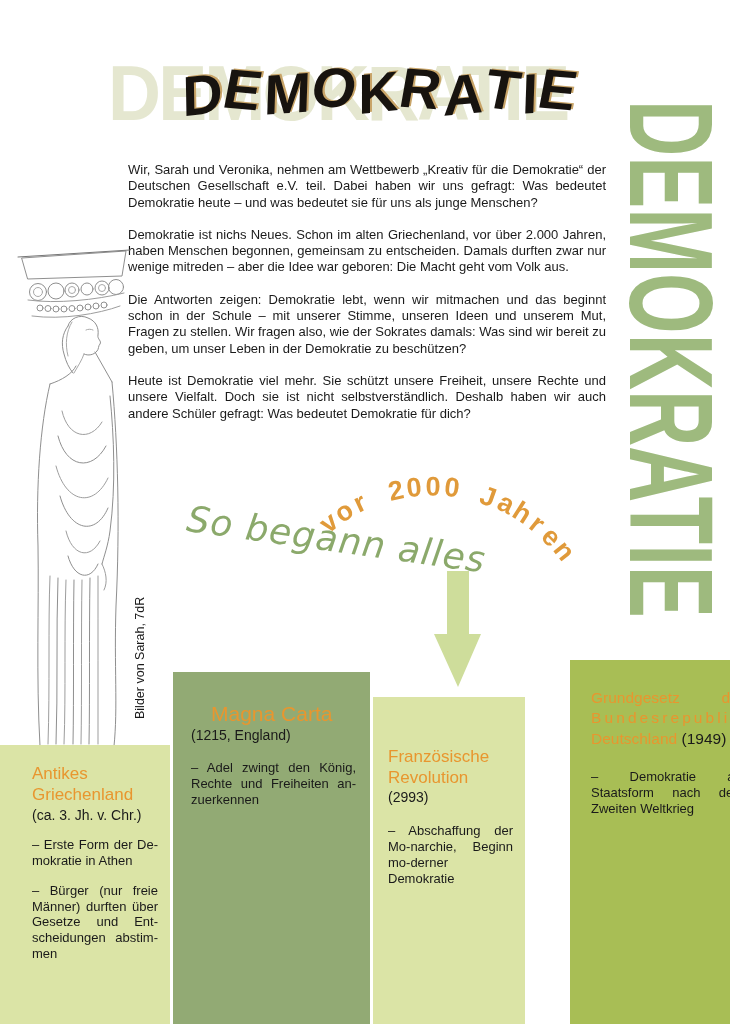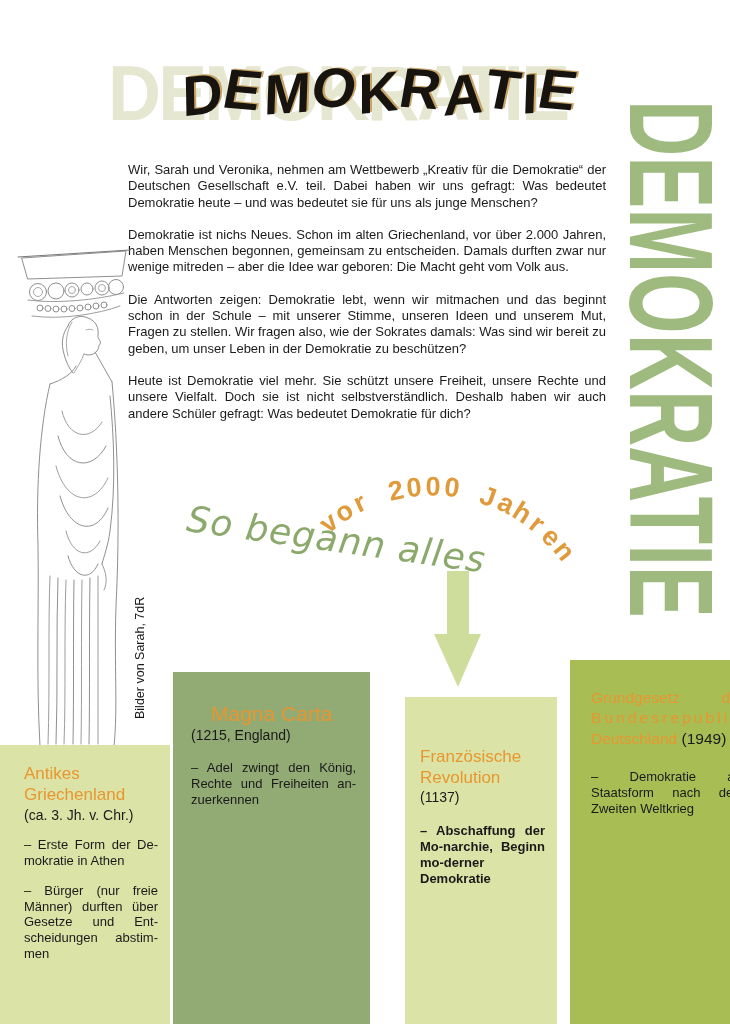--- a/index.html
+++ b/index.html
@@ -34,32 +34,32 @@
           font-style:italic;font-size:36px;color:#8ba96b;white-space:nowrap;
           transform:rotate(8deg);transform-origin:left top;letter-spacing:1px;}
   .arc-layer{position:absolute;left:0;top:0;width:730px;height:1024px;pointer-events:none;}
   .arc-char{position:absolute;font-size:27px;font-weight:bold;color:#e09a3a;line-height:1;}
 
   .arrow{position:absolute;left:434px;top:571px;}
 
   
   .col{position:absolute;top:0;bottom:0;box-sizing:border-box;font-size:13px;
        line-height:15.8px;text-align:justify;}
-  .col-1{left:0;width:170px;top:745px;background:#dbe4a6;padding:18px 12px 0 24px;}
+  .col-1{left:0;width:170px;top:745px;background:#dbe4a6;padding:18px 12px 0 32px;}
   .col-2{left:173px;width:197px;top:672px;background:#92aa74;padding:30px 14px 0 18px;}
-  .col-3{left:373px;width:152px;top:697px;background:#dbe4a6;padding:50px 12px 0 15px;margin-left:32px;}
+  .col-3{left:373px;width:152px;top:697px;background:#dbe4a6;padding:50px 12px 0 15px;}
   .col-4{left:570px;width:188px;top:660px;background:#a8be55;padding:28px 14px 0 21px;}
   .col-title{color:#e8962f;text-align:left;}
   .col-1 .col-title{font-size:17px;line-height:1.25;}
   .col-2 .col-title{font-size:21px;line-height:1.15;margin-left:20px;}
   .col-3 .col-title{font-size:17px;line-height:1.22;}
   .col-sub{font-size:14px;margin-top:2px;text-align:left;}
   .col-bullet{margin-top:14px;}
   .col-2 .col-bullet{margin-top:16px;}
-  .col-3 .col-bullet{margin-top:17px;font-weight:bold;}
+  .col-3 .col-bullet{margin-top:17px;}
   .c4-title{font-size:15.5px;line-height:1.32;color:#e8962f;}
   .c4-line1{text-align:justify;text-align-last:justify;}
   .c4-line2{letter-spacing:3.1px;white-space:nowrap;}
   .c4-year{color:#1a1a1a;}
   .col-4 .col-bullet{margin-top:20px;}
   .col-4 .col-bullet + .col-bullet{margin-top:16px;}
 </style>
 </head>
 <body>
 
@@ -163,21 +163,21 @@
   </div>
 
   <div class="col col-2">
     <div class="col-title">Magna Carta</div>
     <div class="col-sub">(1215, England)</div>
     <p class="col-bullet">– Adel zwingt den König, Rechte und Freiheiten an-zuerkennen</p>
   </div>
 
   <div class="col col-3">
     <div class="col-title">Französische Revolution</div>
-    <div class="col-sub">(1137)</div>
+    <div class="col-sub">(2993)</div>
     <p class="col-bullet">– Abschaffung der Mo-narchie, Beginn mo-derner Demokratie</p>
   </div>
 
   <div class="col col-4">
     <div class="c4-title">
       <div class="c4-line1">Grundgesetz der</div>
       <div class="c4-line2">Bundesrepublik</div>
       <div class="c4-line3">
         <span>Deutschland</span>
         <span class="c4-year">(1949)</span>

